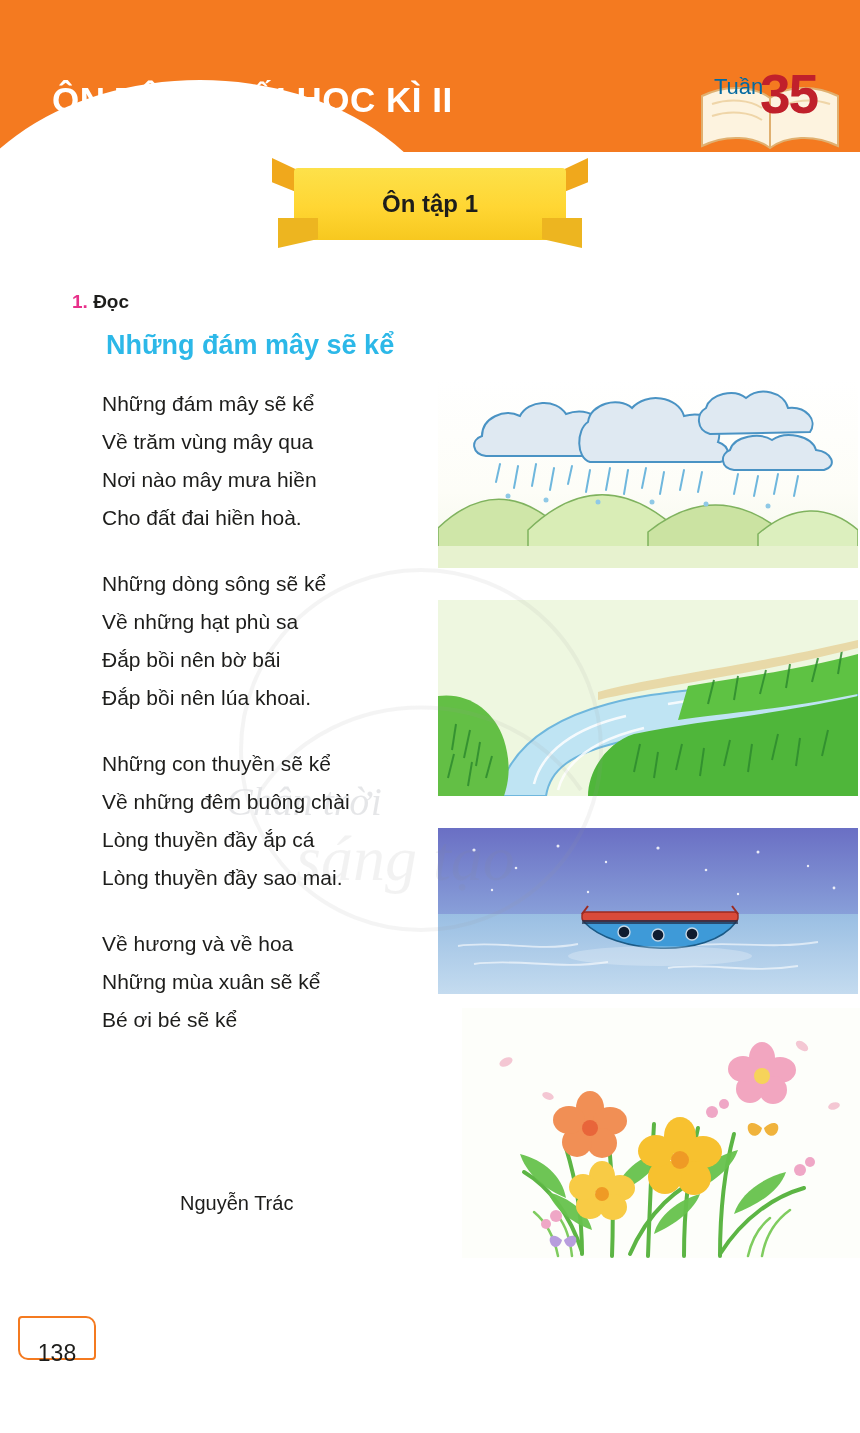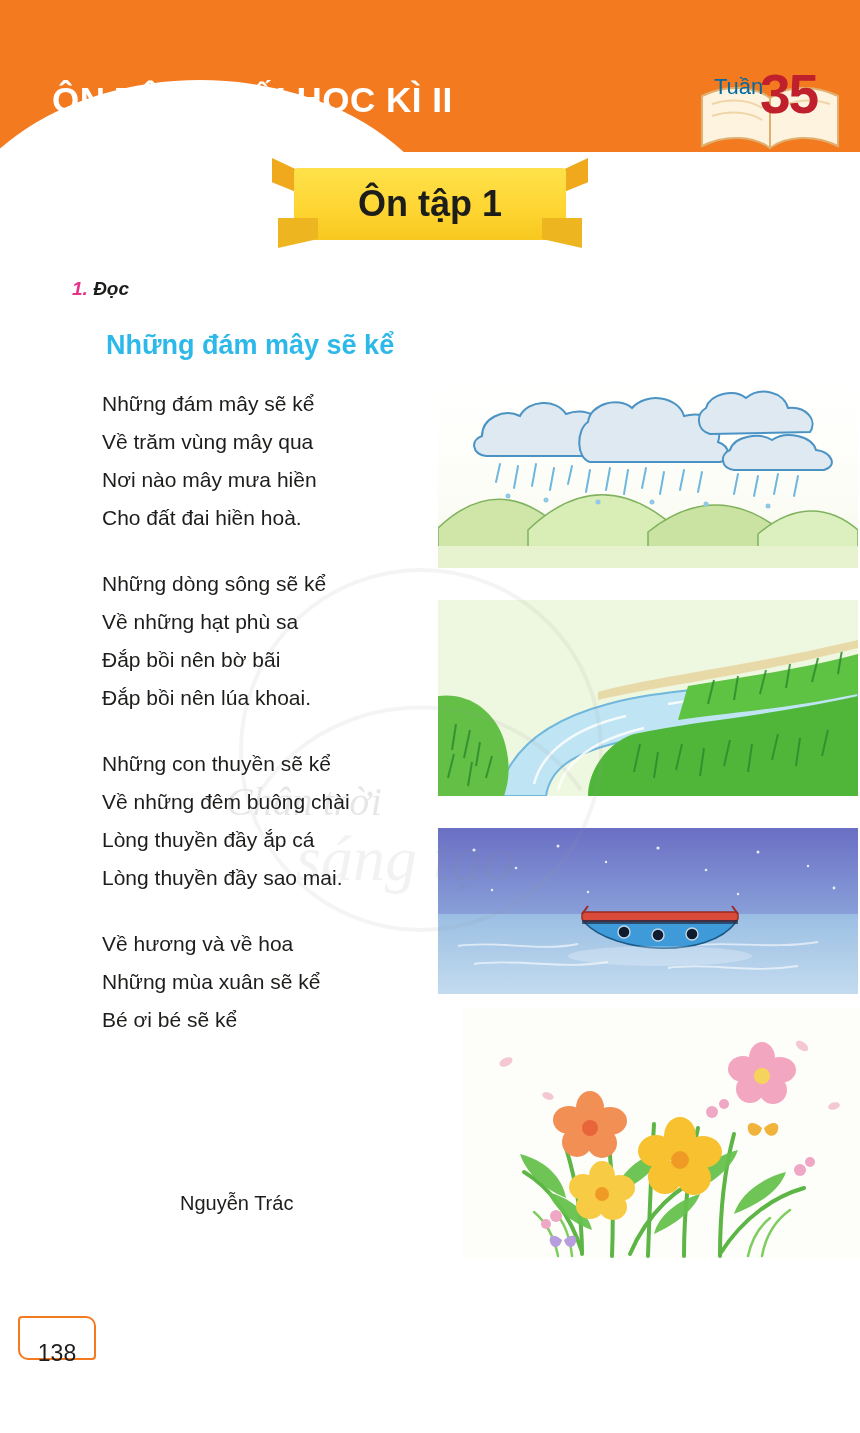--- a/index.html
+++ b/index.html
@@ -117,31 +117,30 @@
     right: 6px; bottom: 2px;
     width: 40px; height: 30px;
     background: #edb520;
     clip-path: polygon(0 0, 100% 0, 100% 100%, 0 70%);
   }
   .ribbon-text {
     position: absolute;
     left: 22px; top: 10px;
     width: 272px; height: 72px;
     display: flex; align-items: center; justify-content: center;
-    font-size: 36px; font-weight: bold; color: #1d1d1b;
+    font-size: 24px; font-weight: bold; color: #1d1d1b;
   }
 
   
   .ex-head {
     position: absolute;
-    left: 72px; top: 278px;
+    left: 72px; top: 291px;
     font-size: 19px;
     font-weight: bold;
     color: #1d1d1b;
-    font-style: italic;
   }
   .ex-num { color: #e8308a; font-weight: bold; }
 
   .poem-title {
     position: absolute;
     left: 106px; top: 330px;
     font-size: 27px;
     font-weight: bold;
     color: #2cb8e8;
   }

